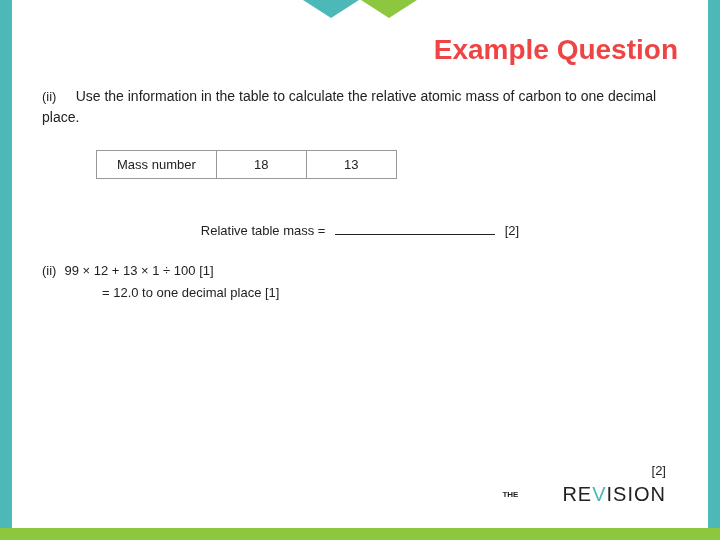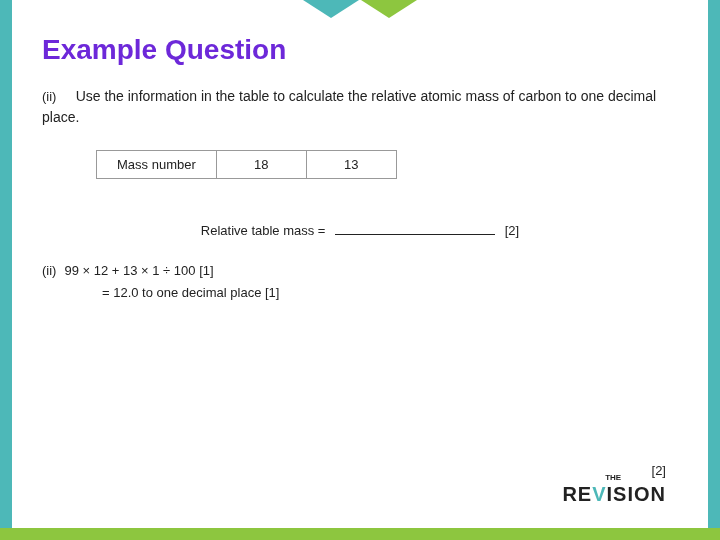--- a/index.html
+++ b/index.html
@@ -76,24 +76,24 @@
     .content {
       position: absolute;
       top: 18px;
       left: 12px;
       right: 12px;
       bottom: 12px;
       padding: 16px 30px 20px 30px;
     }
 
     .page-title {
-      text-align: left;
+      text-align: right;
       font-size: 28px;
       font-weight: bold;
-      color: #6d28d9;
+      color: #ef4444;
       margin-bottom: 20px;
       font-family: Arial, Helvetica, sans-serif;
     }
 
     .question-part {
       font-size: 13px;
       color: #222;
       margin-bottom: 12px;
       line-height: 1.5;
     }
@@ -181,40 +181,40 @@
     }
 
     
     .logo-area {
       position: absolute;
       bottom: 22px;
       right: 42px;
       display: flex;
       align-items: center;
       gap: 0;
-      flex-direction: column;
     }
 
     .logo-the {
       font-size: 10px;
       font-weight: bold;
       color: #222;
       line-height: 1;
       margin-right: 2px;
       display: flex;
       flex-direction: column;
       justify-content: flex-end;
     }
 
     .logo-revision {
       font-size: 20px;
-      font-weight: bold;
+      font-weight: normal;
       color: #222;
       letter-spacing: 1px;
       position: relative;
+      margin-left: 42px;
     }
 
     .logo-v-accent {
       color: #4db8b8;
     }
   </style>
 </head>
 <body>
 
 <div class="top-decoration">

